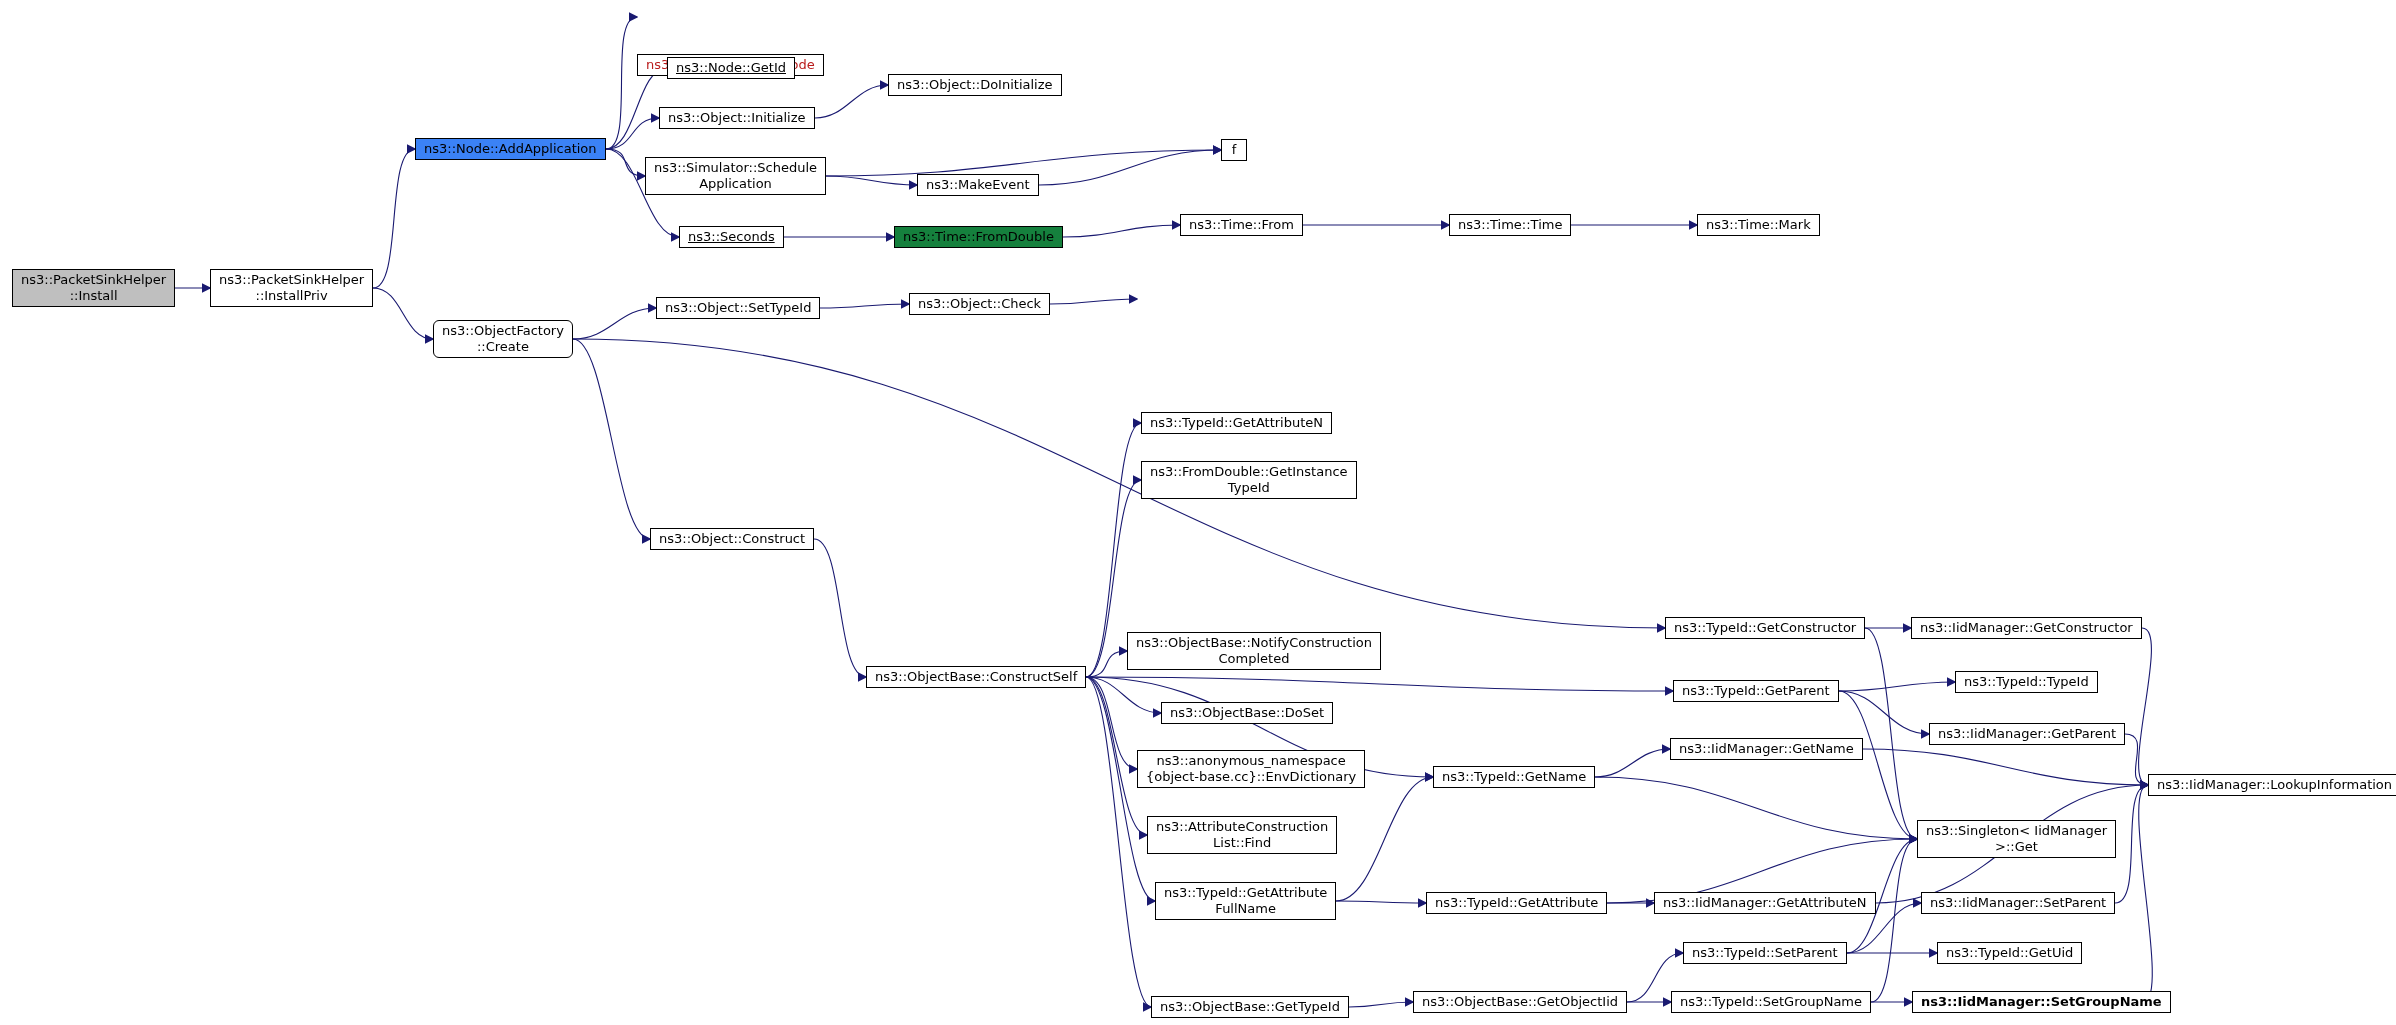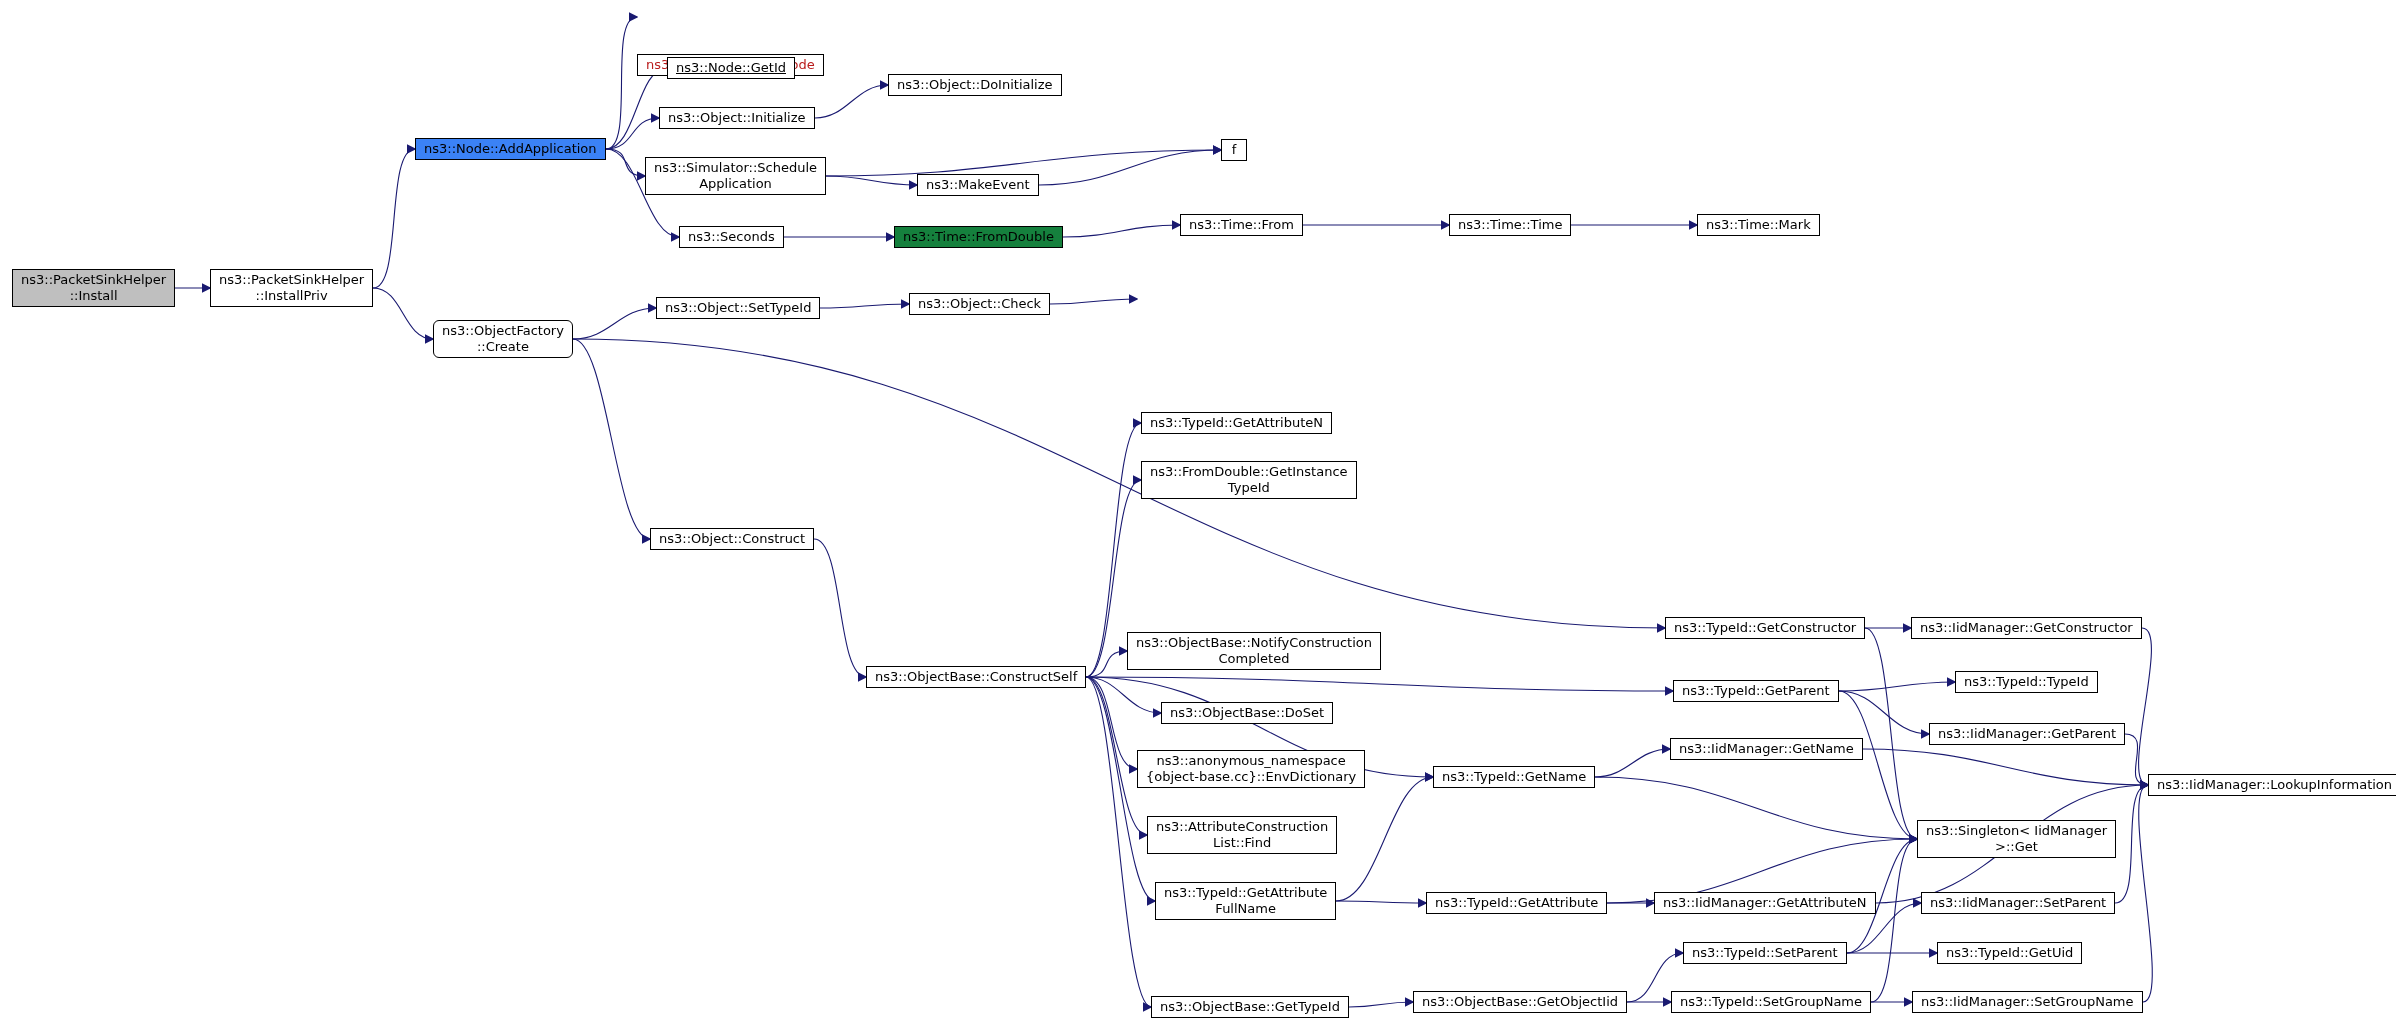--- a/index.html
+++ b/index.html
@@ -134,21 +134,21 @@
     <div class="node" style="left: 667px; top: 57px; border-color: rgb(0, 0, 0); color: #000000; background: rgb(255, 255, 255); text-decoration: underline;">
       <div class="node-line">ns3::Node::GetId</div>
     </div>
     <div class="node" style="left: 659px; top: 107px; border-color: rgb(0, 0, 0); color: rgb(0, 0, 0); background: rgb(255, 255, 255);">
       <div class="node-line">ns3::Object::Initialize</div>
     </div>
     <div class="node" style="left: 645px; top: 157px; border-color: rgb(0, 0, 0); color: rgb(0, 0, 0); background: rgb(255, 255, 255);">
       <div class="node-line">ns3::Simulator::Schedule</div>
       <div class="node-line">Application</div>
     </div>
-    <div class="node" style="left: 679px; top: 226px; border-color: rgb(0, 0, 0); color: rgb(0, 0, 0); background: rgb(255, 255, 255);">
+    <div class="node" style="left: 679px; top: 226px; border-color: rgb(0, 0, 0); color: rgb(0, 0, 0); background: rgb(255, 255, 255); text-decoration: underline;">
       <div class="node-line">ns3::Seconds</div>
     </div>
     <div class="node" style="left: 888px; top: 74px; border-color: rgb(0, 0, 0); color: rgb(0, 0, 0); background: rgb(255, 255, 255);">
       <div class="node-line">ns3::Object::DoInitialize</div>
     </div>
     <div class="node" style="left: 1221px; top: 139px; border-color: rgb(0, 0, 0); color: rgb(0, 0, 0); background: rgb(255, 255, 255);">
       <div class="node-line">f</div>
     </div>
     <div class="node" style="left: 917px; top: 174px; border-color: rgb(0, 0, 0); color: rgb(0, 0, 0); background: rgb(255, 255, 255);">
       <div class="node-line">ns3::MakeEvent</div>
@@ -248,16 +248,16 @@
     </div>
     <div class="node" style="left: 1671px; top: 991px; border-color: rgb(0, 0, 0); color: rgb(0, 0, 0); background: rgb(255, 255, 255);">
       <div class="node-line">ns3::TypeId::SetGroupName</div>
     </div>
     <div class="node" style="left: 1921px; top: 892px; border-color: rgb(0, 0, 0); color: rgb(0, 0, 0); background: rgb(255, 255, 255);">
       <div class="node-line">ns3::IidManager::SetParent</div>
     </div>
     <div class="node" style="left: 1937px; top: 942px; border-color: rgb(0, 0, 0); color: rgb(0, 0, 0); background: rgb(255, 255, 255);">
       <div class="node-line">ns3::TypeId::GetUid</div>
     </div>
-    <div class="node" style="left: 1912px; top: 991px; border-color: rgb(0, 0, 0); color: rgb(0, 0, 0); background: rgb(255, 255, 255);">
+    <div class="node" style="left: 1912px; top: 991px; border-color: rgb(0, 0, 0); color: rgb(0, 0, 0); background: rgb(255, 255, 255); font-weight: bold;">
       <div class="node-line">ns3::IidManager::SetGroupName</div>
     </div>
   </div>
 
 </body></html>

